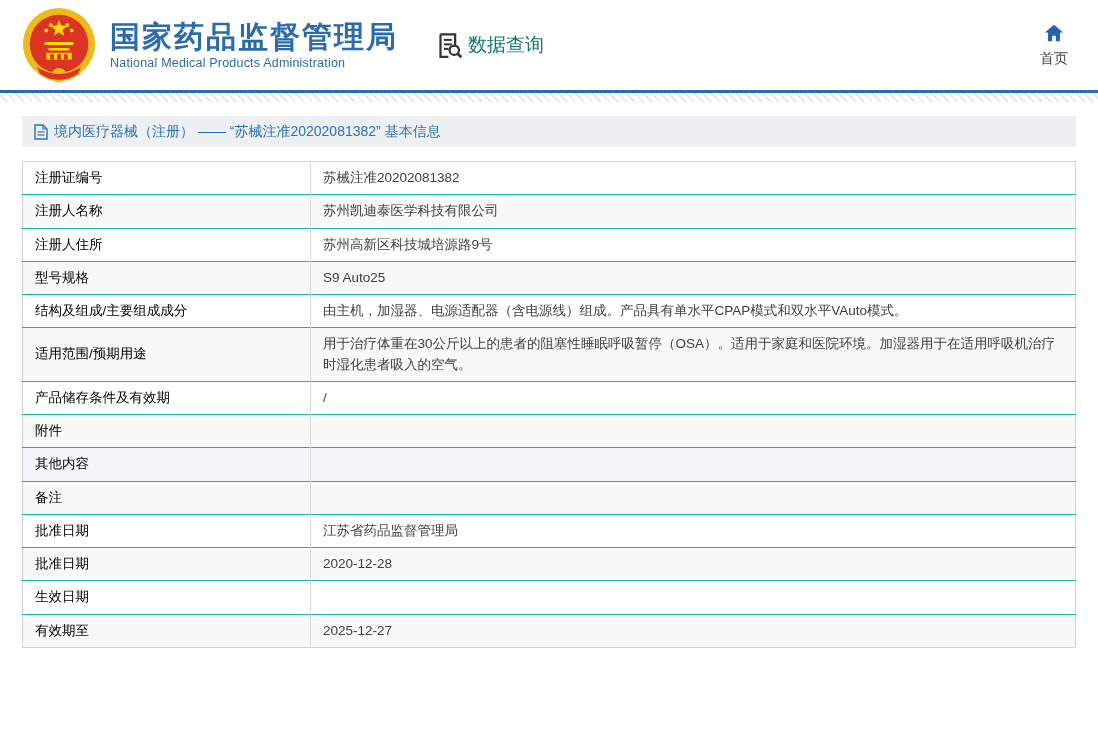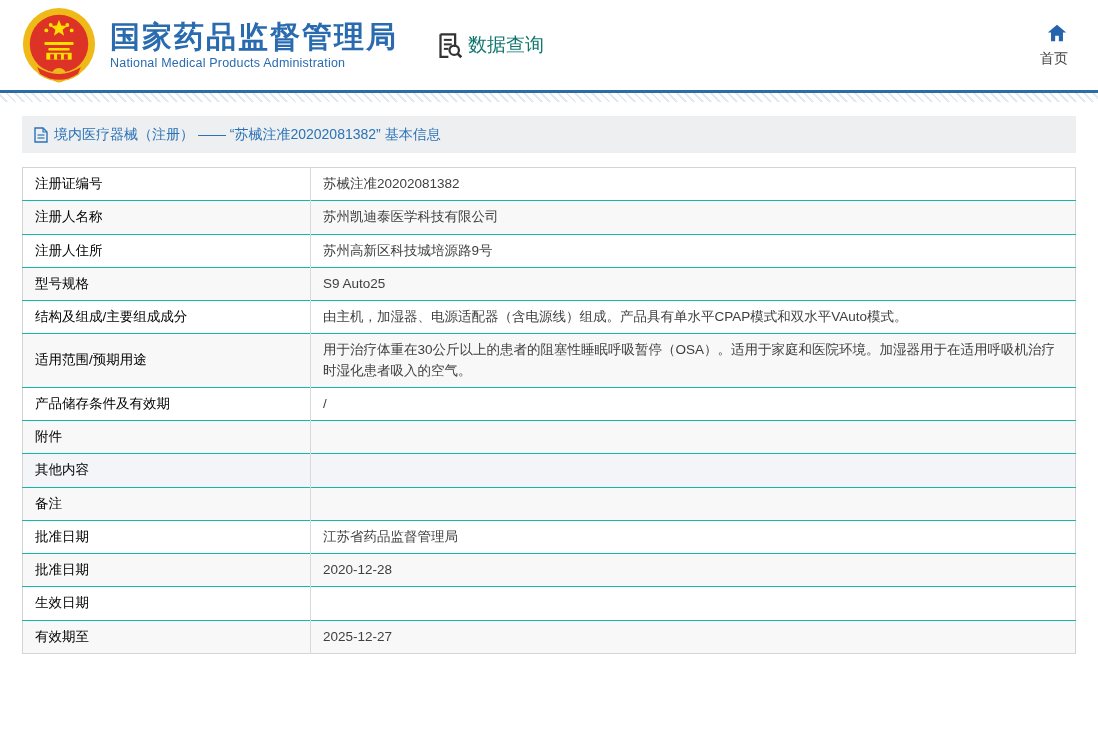--- a/index.html
+++ b/index.html
@@ -10,32 +10,32 @@
   .header { height: 90px; display: flex; align-items: center; padding: 0 30px 0 20px; background: #fff; }
   .logo { width: 78px; height: 78px; flex: 0 0 auto; }
   .org-block { margin-left: 12px; }
   .org-zh { color: #2a6bb0; font-size: 30px; font-weight: bold; letter-spacing: 2px; line-height: 1.1; }
   .org-en { color: #2a6bb0; font-size: 12.5px; margin-top: 3px; letter-spacing: 0.2px; }
   .section-tab { display: flex; align-items: center; margin-left: 38px; cursor: pointer; }
   .section-tab .icon { width: 27px; height: 27px; }
   .section-label { font-size: 19px; color: #0f766e; margin-left: 5px; }
   .header-spacer { flex: 1; }
   .top-nav { display: flex; gap: 42px; align-items: flex-end; }
-  .nav-item { display: flex; flex-direction: column; align-items: flex-end; cursor: pointer; }
+  .nav-item { display: flex; flex-direction: column; align-items: center; cursor: pointer; }
   .nav-item .icon { width: 22px; height: 22px; }
   .nav-label { font-size: 14px; color: #444; margin-top: 6px; white-space: nowrap; }
 
   
   .blue-line { height: 3px; background: #2e6da4; }
   .hatch-band { height: 9px;
     background: repeating-linear-gradient(45deg, #ffffff 0 4px, #e3e9ee 4px 6px); }
 
   
   .content { padding: 14px 22px 0 22px; }
-  .title-bar { background: #edeff0; height: 37px; display: flex; align-items: center; padding: 0 12px; }
+  .title-bar { background: #edeff0; height: 31px; display: flex; align-items: center; padding: 0 12px; }
   .doc-icon { width: 14px; height: 16px; margin-right: 6px; flex: 0 0 auto; }
   .page-title { color: #2b73b8; font-size: 14px; }
 
   table.reg-table { width: 100%; border-collapse: collapse; margin-top: 14px;
     border: 1px solid #d4d4d4; }
   table.reg-table td { border-top: 1px solid #14b8a6; font-size: 13.5px; line-height: 1.5;
     padding: 6px 12px; }
   table.reg-table tr:first-child td { border-top: none; }
   td.label-cell { width: 288px; text-align: left; color: #000000;
     border-right: 1px solid #d9d9d9; white-space: nowrap; vertical-align: middle; }

